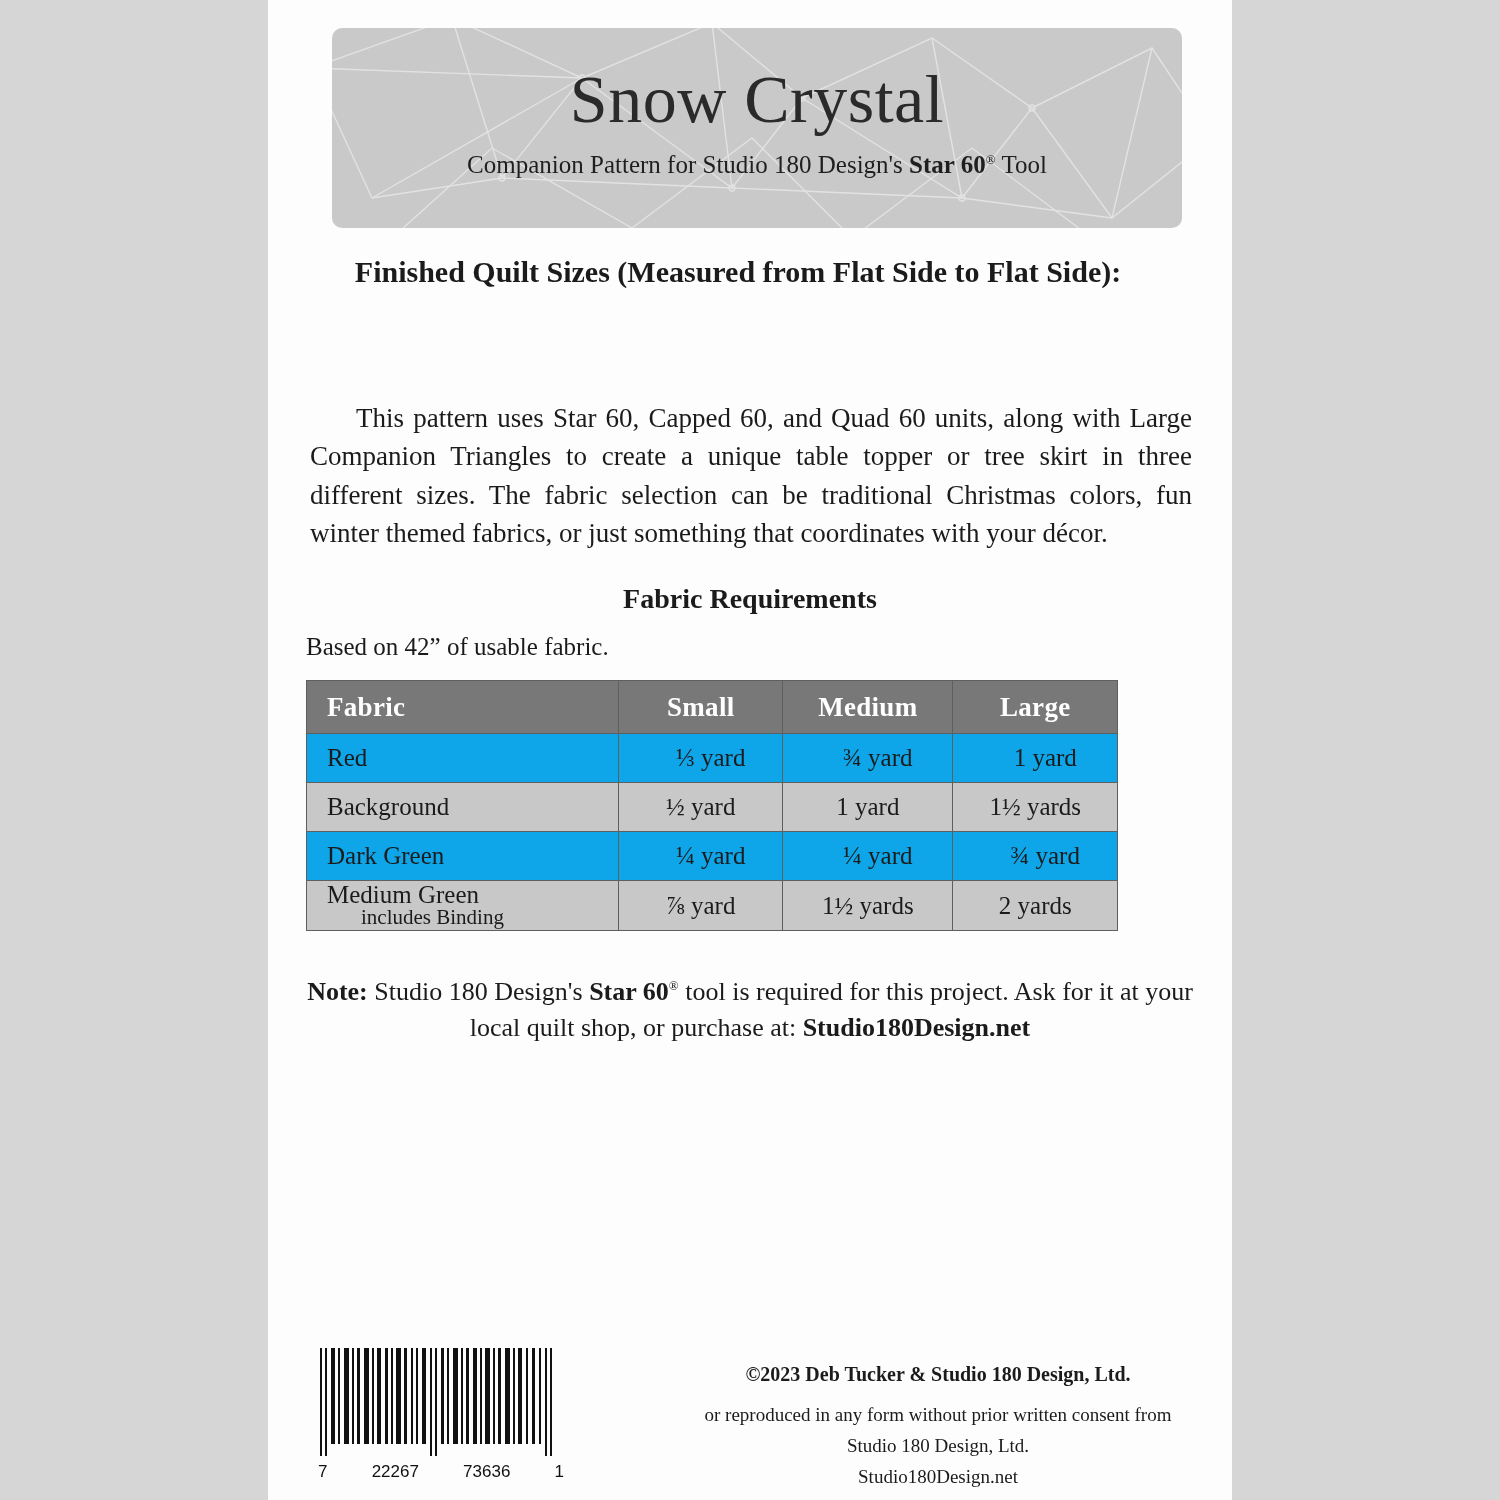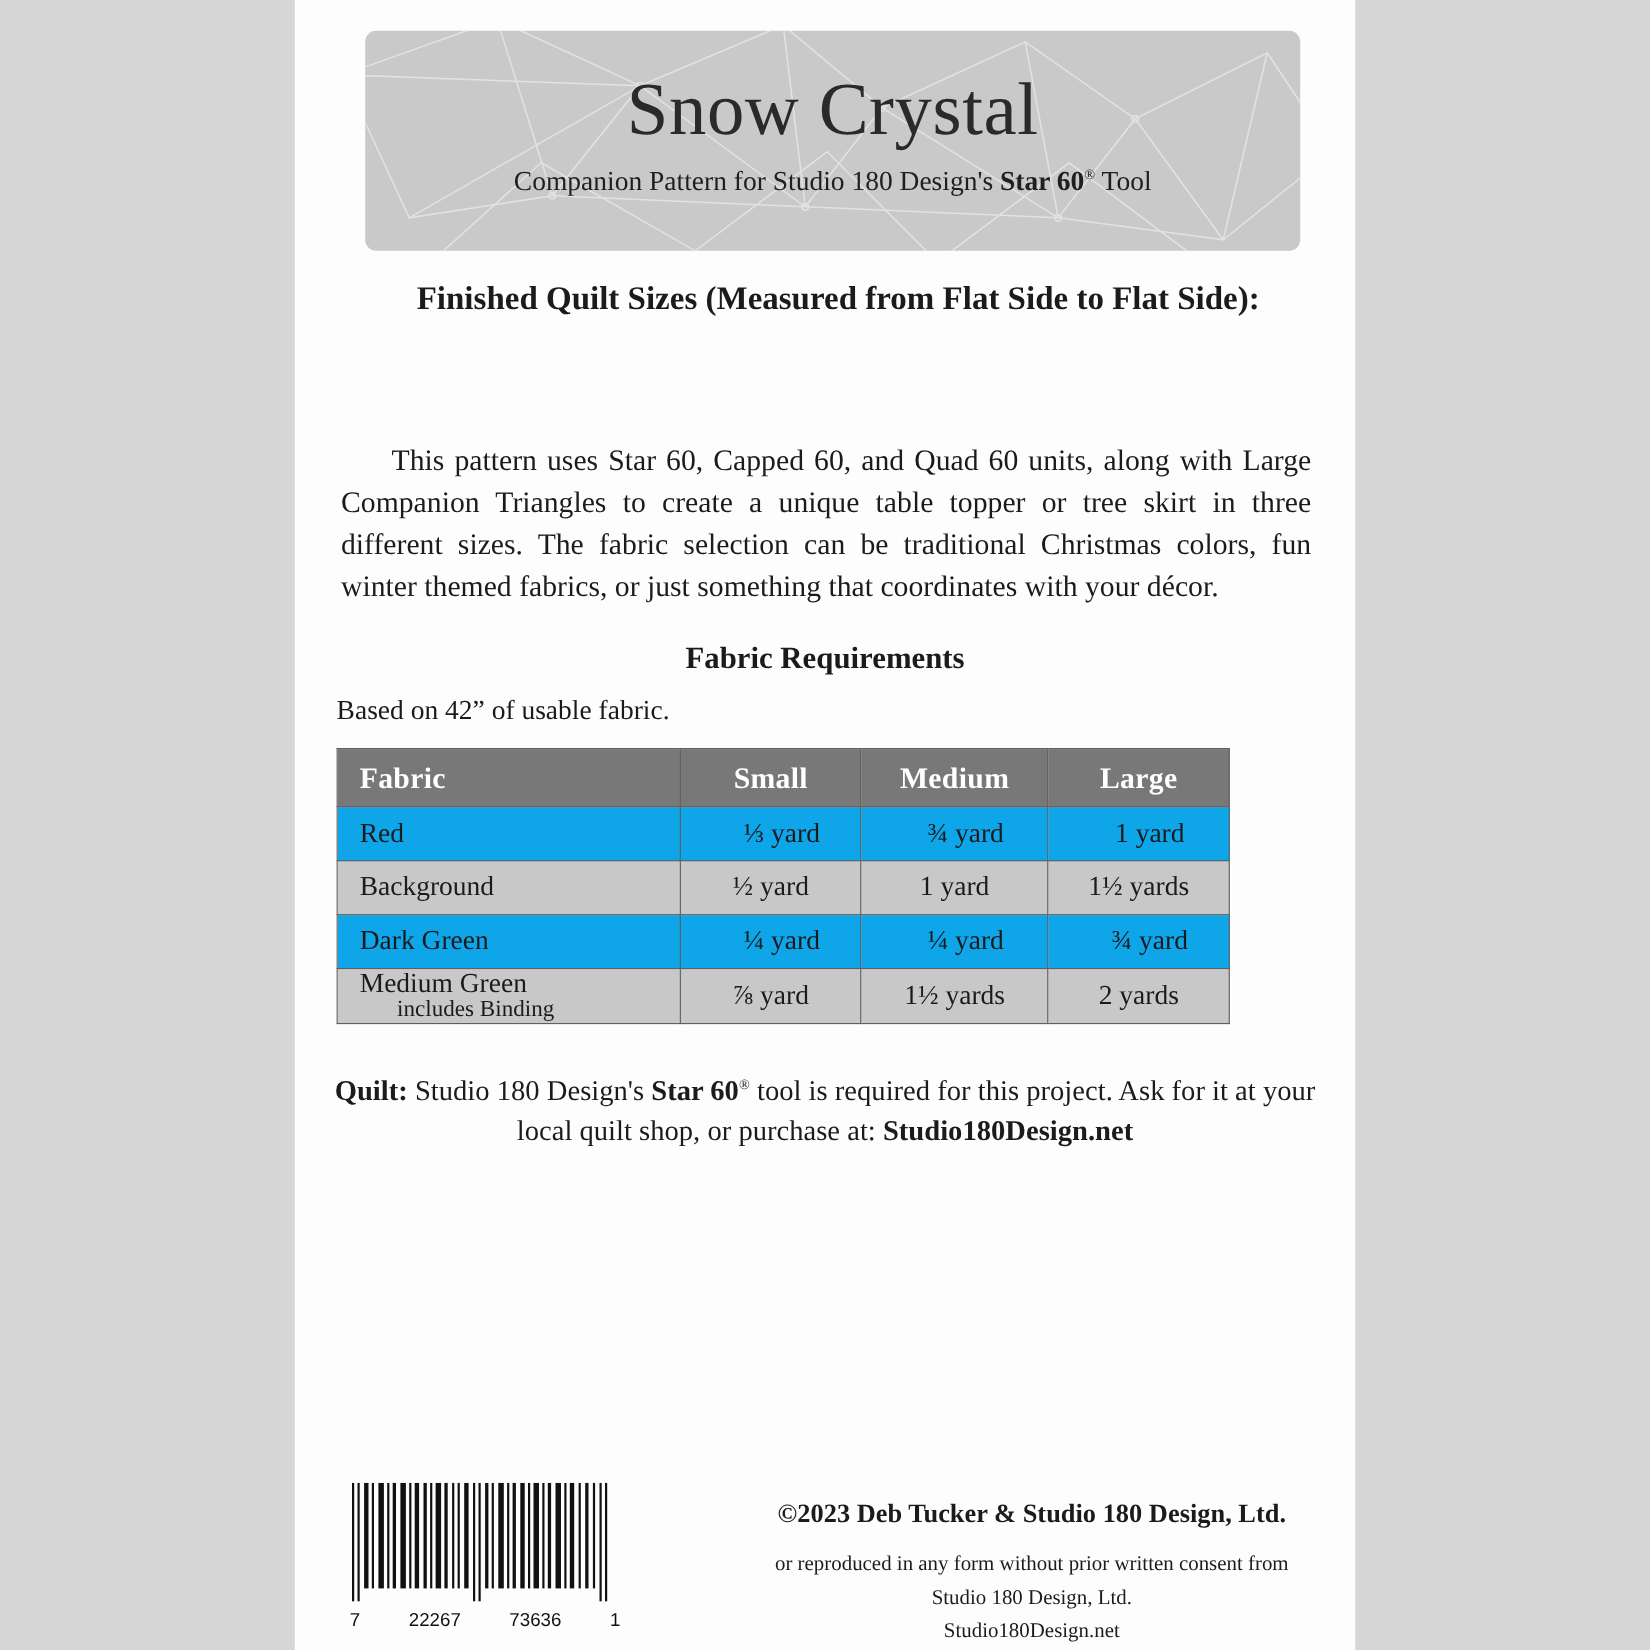--- a/index.html
+++ b/index.html
@@ -60,21 +60,21 @@
     font-weight: bold;
   }
   .reg {
     font-size: 13px;
     vertical-align: super;
   }
 
   
   .sizes {
     position: absolute;
-    left: 44px;
+    left: 20px;
     top: 252px;
     width: 900px;
     text-align: center;
     font-weight: bold;
     font-size: 30px;
     line-height: 1.35;
     color: #1b1b1b;
   }
 
   
@@ -200,21 +200,21 @@
     left: 400px;
     top: 1358px;
     width: 540px;
     text-align: center;
     font-size: 19px;
     line-height: 1.62;
     color: #1b1b1b;
   }
   .copyright .first {
     font-weight: bold;
-    font-size: 24px;
+    font-size: 20px;
     margin-bottom: 10px;
   }
 </style>
 </head>
 <body>
 
 <div class="page">
 
   <div class="banner">
     <svg class="banner-pattern" viewBox="0 0 850 200" preserveAspectRatio="none">
@@ -301,21 +301,21 @@
           <span class="sub">includes Binding</span>
         </td>
         <td class="val">⅞ yard</td>
         <td class="val">1½ yards</td>
         <td class="val">2 yards</td>
       </tr>
     </tbody>
   </table>
 
   <div class="note">
-    <b>Quilt:</b><span> Studio 180 Design's </span><b>Star 60</b><span class="reg">®</span><span> tool is required for this project. Ask for it at your local quilt shop, or purchase at: </span><b>Studio180Design.net</b>
+    <b>Note:</b><span> Studio 180 Design's </span><b>Star 60</b><span class="reg">®</span><span> tool is required for this project. Ask for it at your local quilt shop, or purchase at: </span><b>Studio180Design.net</b>
   </div>
 
   <div class="barcode">
     <svg class="barcode-bars" viewBox="0 0 250 108" preserveAspectRatio="none">
       <rect x="0" y="0" width="250" height="108" fill="#fdfdfd"></rect>
       <g fill="#111111">
         <rect x="4" y="0" width="2" height="108"></rect>
         <rect x="9" y="0" width="2" height="108"></rect>
         <rect x="15" y="0" width="4" height="96"></rect>
         <rect x="22" y="0" width="2" height="96"></rect>

